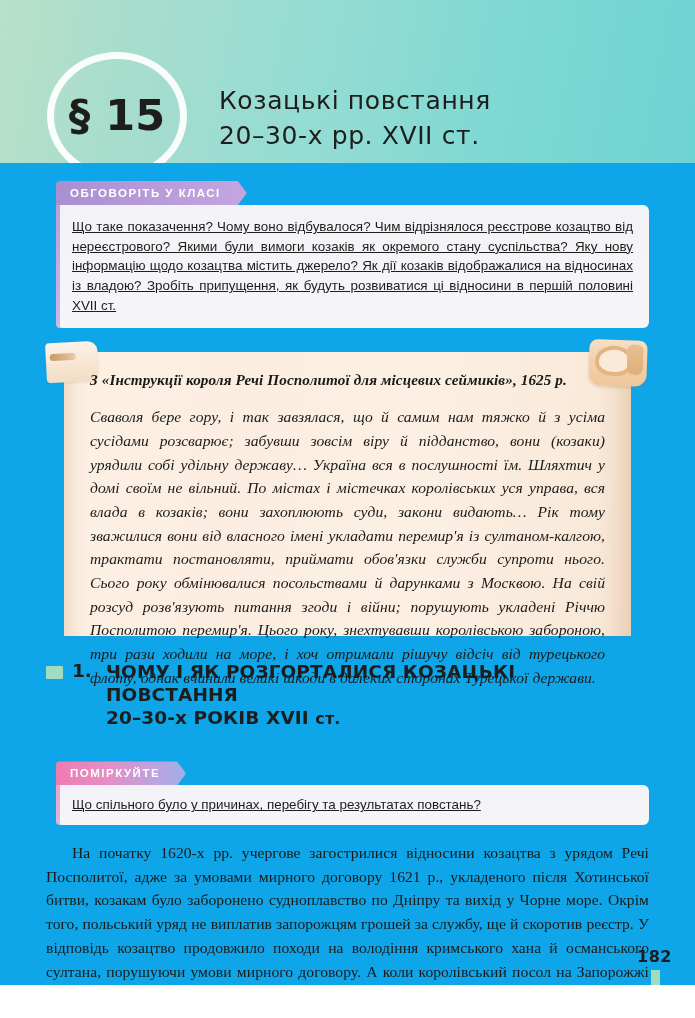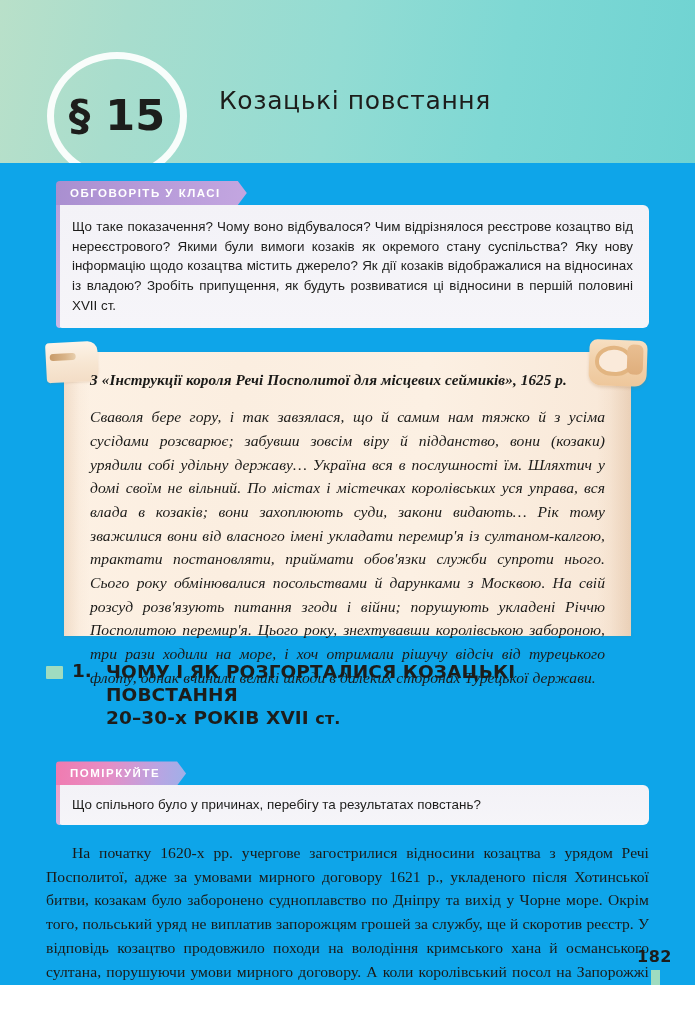--- a/index.html
+++ b/index.html
@@ -108,20 +108,21 @@
   .callout-body {
     position: relative;
     background: linear-gradient(180deg, #f3f2f7 0%, #f6f5f9 100%);
     border-radius: 0 6px 6px 6px;
     padding: 12px 16px 12px 16px;
     font-size: 13.4px;
     line-height: 1.47;
     color: #1d1d1b;
     text-align: justify;
     font-family: "Liberation Sans", sans-serif;
+    text-decoration: underline;
   }
   .callout-body::before {
     content: "";
     position: absolute;
     left: 0; top: 0; bottom: 0;
     width: 4px;
     background: linear-gradient(180deg, #b8a0dc 0%, #cbb8e6 100%);
     border-radius: 0 0 0 6px;
   }
   .tab-ponder-body::before {
@@ -311,20 +312,21 @@
 </head>
 <body>
 
 <div class="page">
 
   <div class="header-band">
     <div class="chapter-circle"></div>
     <div class="chapter-num">§ 15</div>
     <div class="header-title">
       <span class="line">Козацькі повстання</span>
+      <span class="line">20–30-х рр. XVII ст.</span>
     </div>
   </div>
 
   <div class="content">
 
     <div class="callout callout-discuss" style="margin-top:18px;">
       <div class="callout-tab tab-discuss">ОБГОВОРІТЬ У КЛАСІ</div>
       <div class="callout-body">Що таке показачення? Чому воно відбувалося? Чим відрізнялося реєстрове козацтво від нереєстрового? Якими були вимоги козаків як окремого стану суспільства? Яку нову інформацію щодо козацтва містить джерело? Як дії козаків відображалися на відносинах із владою? Зробіть припущення, як будуть розвиватися ці відносини в першій половині XVII ст.</div>
     </div>
 

